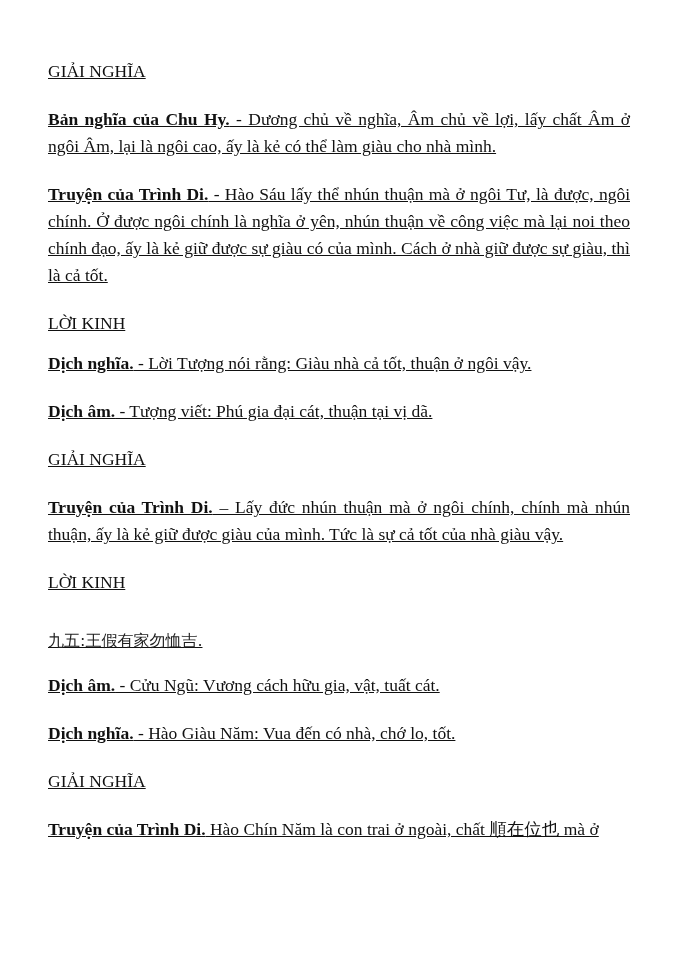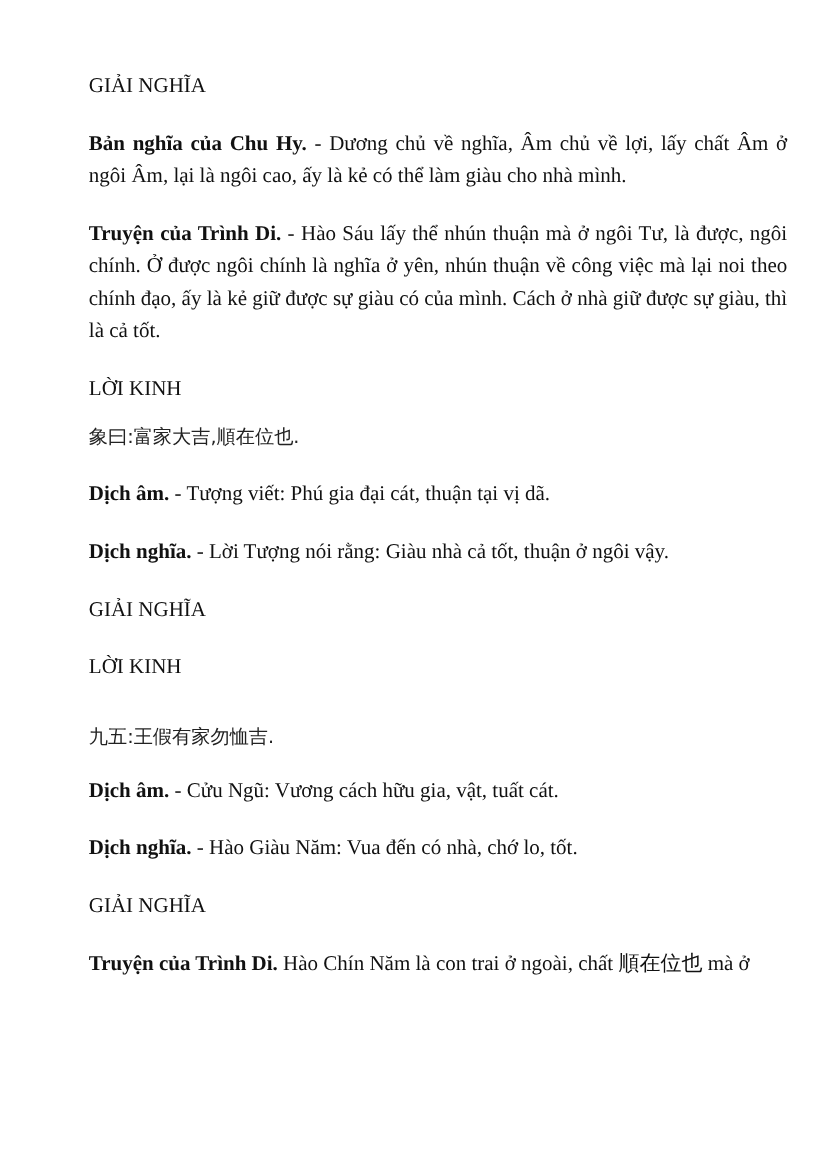--- a/index.html
+++ b/index.html
@@ -1,20 +1,20 @@
 <!DOCTYPE html>
 <html><head>
 <meta charset="utf-8">
 <style>
   html, body { margin: 0; padding: 0; background: #ffffff; }
   body { width: 700px; height: 960px; overflow: hidden; position: relative; }
   .page {
-    position: absolute; left: 74px; top: 58px; width: 582px;
+    position: absolute; left: 48px; top: 58px; width: 582px;
     font-family: "Liberation Serif", "DejaVu Serif", serif;
-    font-size: 17.5px; color: #111111; line-height: 27px;
+    font-size: 17.5px; color: #111111; line-height: 27px; text-decoration: underline;
   }
   .heading { margin: 0 0 21px 0; letter-spacing: 0px; }
   .para { margin: 0 0 21px 0; text-align: justify; }
   .para.left { text-align: left; }
   .lbl { font-weight: bold; }
   .cjk { font-family: "DejaVu Sans", sans-serif; font-size: 16px; margin: 0 0 21px 0; color: #222; }
   .cjk.tight { margin-bottom: 18px; margin-top: 31px; }
   .heading.tight { margin-bottom: 13px; }
 </style>
 </head>
@@ -22,28 +22,28 @@
 
 <div class="page">
   <p class="heading">GIẢI NGHĨA</p>
 
   <p class="para"><span class="lbl">Bản nghĩa của Chu Hy.</span><span> - Dương chủ về nghĩa, Âm chủ về lợi, lấy chất Âm ở ngôi Âm, lại là ngôi cao, ấy là kẻ có thể làm giàu cho nhà mình.</span></p>
 
   <p class="para"><span class="lbl">Truyện của Trình Di.</span><span> - Hào Sáu lấy thể nhún thuận mà ở ngôi Tư, là được, ngôi chính. Ở được ngôi chính là nghĩa ở yên, nhún thuận về công việc mà lại noi theo chính đạo, ấy là kẻ giữ được sự giàu có của mình. Cách ở nhà giữ được sự giàu, thì là cả tốt.</span></p>
 
   <p class="heading tight">LỜI KINH</p>
 
-  <p class="cjk">象曰:富家大吉,順在位也.</p>
+
+  <p class="para left"><span class="lbl">Dịch nghĩa.</span><span> - Lời Tượng nói rằng: Giàu nhà cả tốt, thuận ở ngôi vậy.</span></p>
 
   <p class="para left"><span class="lbl">Dịch âm.</span><span> - Tượng viết: Phú gia đại cát, thuận tại vị dã.</span></p>
 
-  <p class="para left"><span class="lbl">Dịch nghĩa.</span><span> - Lời Tượng nói rằng: Giàu nhà cả tốt, thuận ở ngôi vậy.</span></p>
-
   <p class="heading">GIẢI NGHĨA</p>
 
+  <p class="para"><span class="lbl">Truyện của Trình Di.</span><span> – Lấy đức nhún thuận mà ở ngôi chính, chính mà nhún thuận, ấy là kẻ giữ được giàu của mình. Tức là sự cả tốt của nhà giàu vậy.</span></p>
 
   <p class="heading tight">LỜI KINH</p>
 
   <p class="cjk tight">九五:王假有家勿恤吉.</p>
 
   <p class="para left"><span class="lbl">Dịch âm.</span><span> - Cửu Ngũ: Vương cách hữu gia, vật, tuất cát.</span></p>
 
   <p class="para left"><span class="lbl">Dịch nghĩa.</span><span> - Hào Giàu Năm: Vua đến có nhà, chớ lo, tốt.</span></p>
 
   <p class="heading">GIẢI NGHĨA</p>

